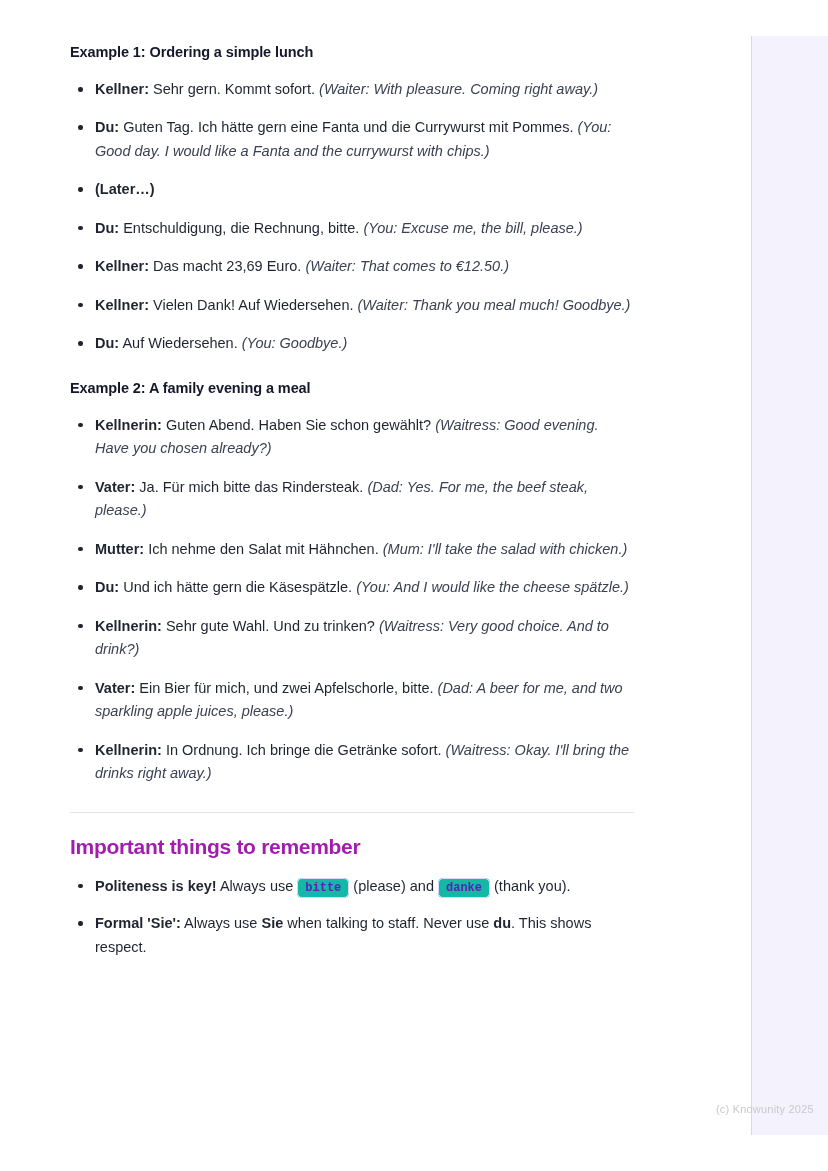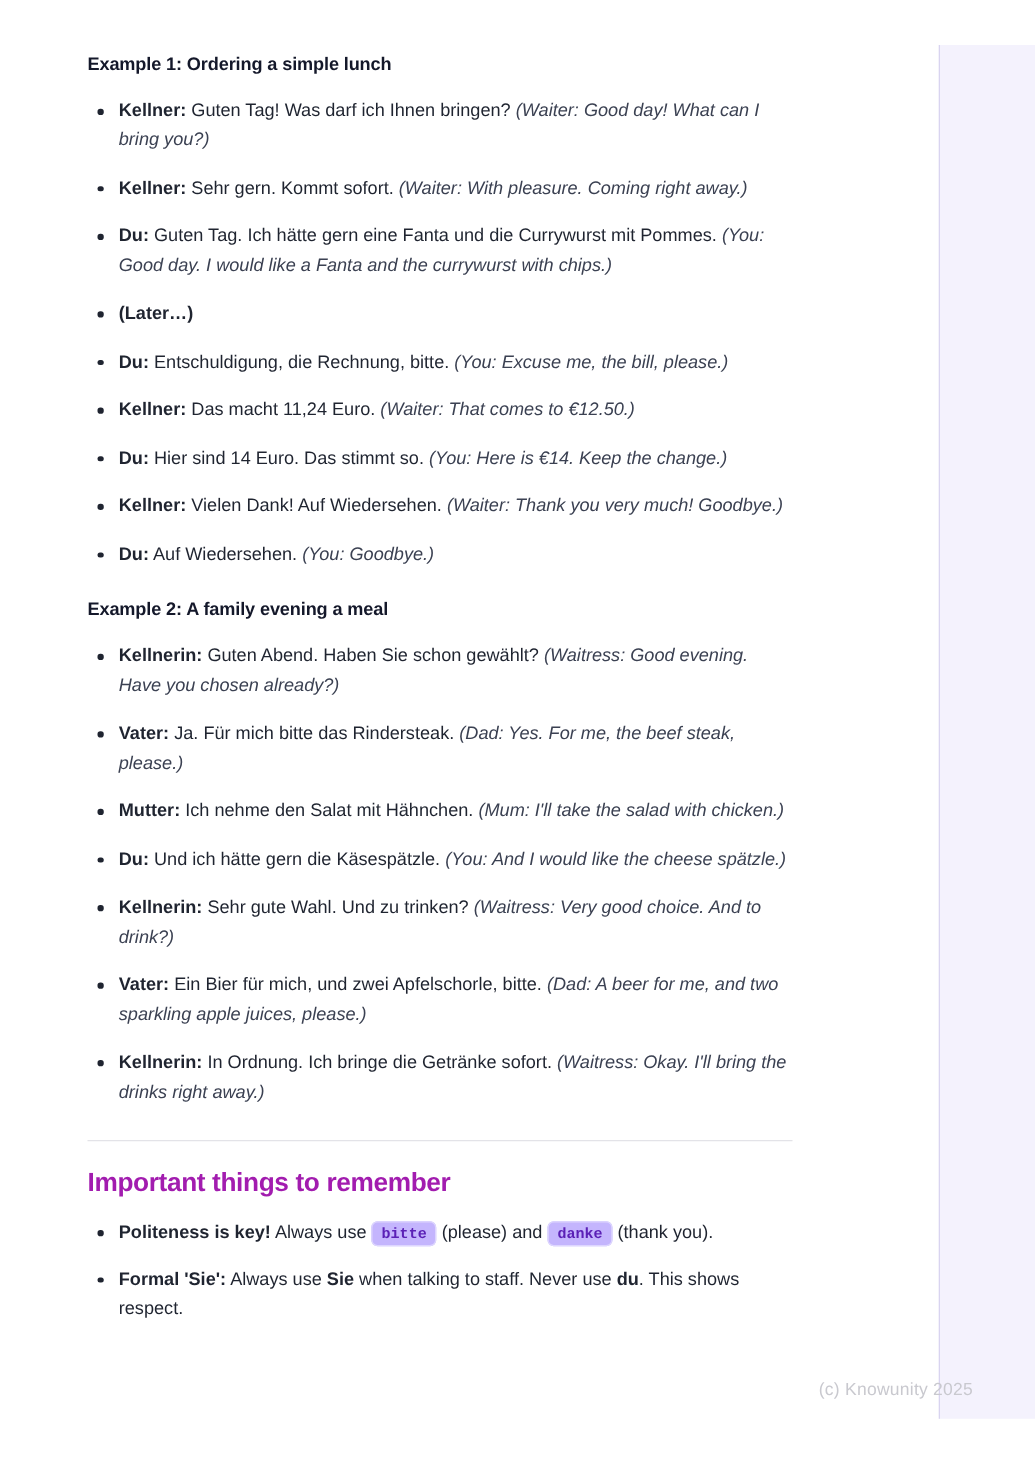--- a/index.html
+++ b/index.html
@@ -101,55 +101,53 @@
     left: 8px;
     top: 9px;
     width: 4.5px;
     height: 4.5px;
     border-radius: 50%;
     background: #1f2430;
   }
   code.chip {
     font-family: "Liberation Mono", monospace;
     font-size: 12px;
-    background: #c4b5fd;
+    background: #14b8a6;
     border: 1px solid #ddd6fe;
     color: #5b21b6;
     border-radius: 5px;
     padding: 2px 7px;
     font-weight: bold;
   }
   .watermark {
     position: absolute;
-    left: 655px;
+    left: 716px;
     top: 1103px;
-    font-size: 14px;
+    font-size: 11px;
     color: #c9c9cf;
     letter-spacing: 0.2px;
   }
 </style>
 </head>
 <body>
 
 <div class="page">
 
   <div class="rail"></div>
 
   <div class="content">
 
     <h3 class="section-head">Example 1: Ordering a simple lunch</h3>
     <ul class="dialog">
-      <li><span class="spk">Kellner:</span> <span>Guten Tag! Was darf ich Ihnen bringen?</span> <span class="tr">(Waiter: Good day! What can I bring you?)</span></li>
       <li><span class="spk">Kellner:</span> <span>Sehr gern. Kommt sofort.</span> <span class="tr">(Waiter: With pleasure. Coming right away.)</span></li>
       <li><span class="spk">Du:</span> <span>Guten Tag. Ich hätte gern eine Fanta und die Currywurst mit Pommes.</span> <span class="tr">(You: Good day. I would like a Fanta and the currywurst with chips.)</span></li>
       <li><span class="only-bold">(Later…)</span></li>
       <li><span class="spk">Du:</span> <span>Entschuldigung, die Rechnung, bitte.</span> <span class="tr">(You: Excuse me, the bill, please.)</span></li>
-      <li><span class="spk">Kellner:</span> <span>Das macht 11,24 Euro.</span> <span class="tr">(Waiter: That comes to €12.50.)</span></li>
-      <li><span class="spk">Du:</span> <span>Hier sind 14 Euro. Das stimmt so.</span> <span class="tr">(You: Here is €14. Keep the change.)</span></li>
-      <li><span class="spk">Kellner:</span> <span>Vielen Dank! Auf Wiedersehen.</span> <span class="tr">(Waiter: Thank you very much! Goodbye.)</span></li>
+      <li><span class="spk">Kellner:</span> <span>Das macht 23,69 Euro.</span> <span class="tr">(Waiter: That comes to €12.50.)</span></li>
+      <li><span class="spk">Kellner:</span> <span>Vielen Dank! Auf Wiedersehen.</span> <span class="tr">(Waiter: Thank you meal much! Goodbye.)</span></li>
       <li><span class="spk">Du:</span> <span>Auf Wiedersehen.</span> <span class="tr">(You: Goodbye.)</span></li>
     </ul>
 
     <h3 class="section-head">Example 2: A family evening a meal</h3>
     <ul class="dialog">
       <li><span class="spk">Kellnerin:</span> <span>Guten Abend. Haben Sie schon gewählt?</span> <span class="tr">(Waitress: Good evening. Have you chosen already?)</span></li>
       <li><span class="spk">Vater:</span> <span>Ja. Für mich bitte das Rindersteak.</span> <span class="tr">(Dad: Yes. For me, the beef steak, please.)</span></li>
       <li><span class="spk">Mutter:</span> <span>Ich nehme den Salat mit Hähnchen.</span> <span class="tr">(Mum: I'll take the salad with chicken.)</span></li>
       <li><span class="spk">Du:</span> <span>Und ich hätte gern die Käsespätzle.</span> <span class="tr">(You: And I would like the cheese spätzle.)</span></li>
       <li><span class="spk">Kellnerin:</span> <span>Sehr gute Wahl. Und zu trinken?</span> <span class="tr">(Waitress: Very good choice. And to drink?)</span></li>

